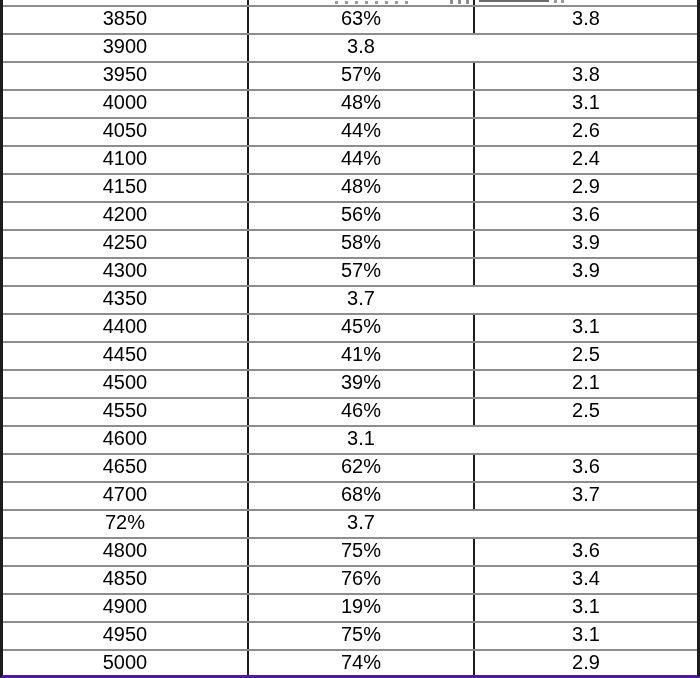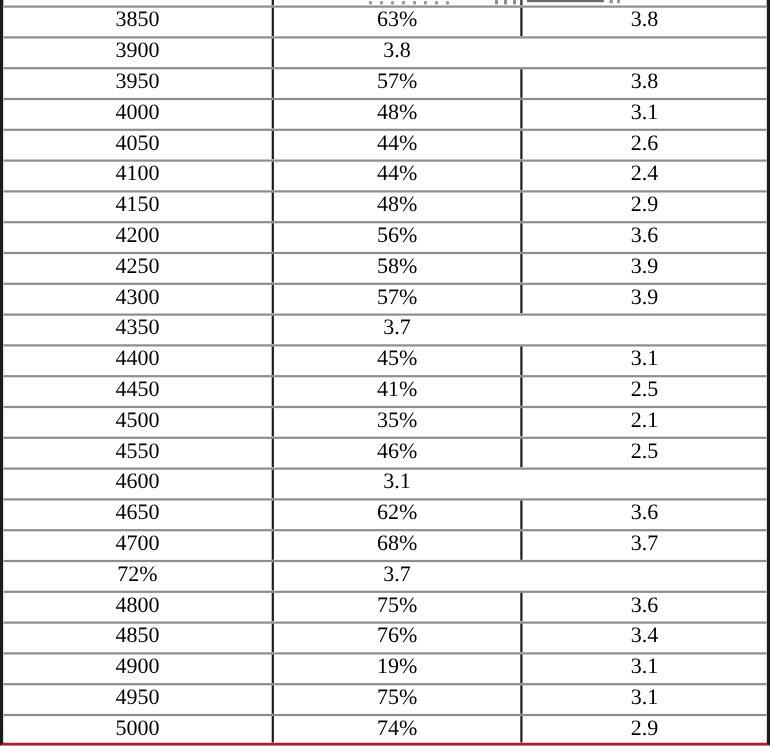--- a/index.html
+++ b/index.html
@@ -9,22 +9,22 @@
     }
 
     .sheet {
       position: relative;
       width: 700px;
       height: 678px;
       box-sizing: border-box;
       background: #ffffff;
       border-left: 3px solid #1c1c1c;
       border-right: 3px solid #1c1c1c;
-      border-bottom: 3px solid #b91c1c;
-      font-family: Liberation Serif, serif;
+      border-bottom: 3px solid #4c1d95;
+      font-family: Liberation Sans, sans-serif;
       overflow: hidden;
     }
 
     
     .top-strip {
       position: relative;
       height: 5px;
       display: grid;
       grid-template-columns: 244px 226px 224px;
       overflow: hidden;
@@ -151,21 +151,21 @@
     <div class="cell">45%</div>
     <div class="cell">3.1</div>
   </div>
       <div class="row">
     <div class="cell">4450</div>
     <div class="cell">41%</div>
     <div class="cell">2.5</div>
   </div>
       <div class="row">
     <div class="cell">4500</div>
-    <div class="cell">35%</div>
+    <div class="cell">39%</div>
     <div class="cell">2.1</div>
   </div>
       <div class="row">
     <div class="cell">4550</div>
     <div class="cell">46%</div>
     <div class="cell">2.5</div>
   </div>
       <div class="row">
     <div class="cell">4600</div>
     <div class="cell">3.1</div>

